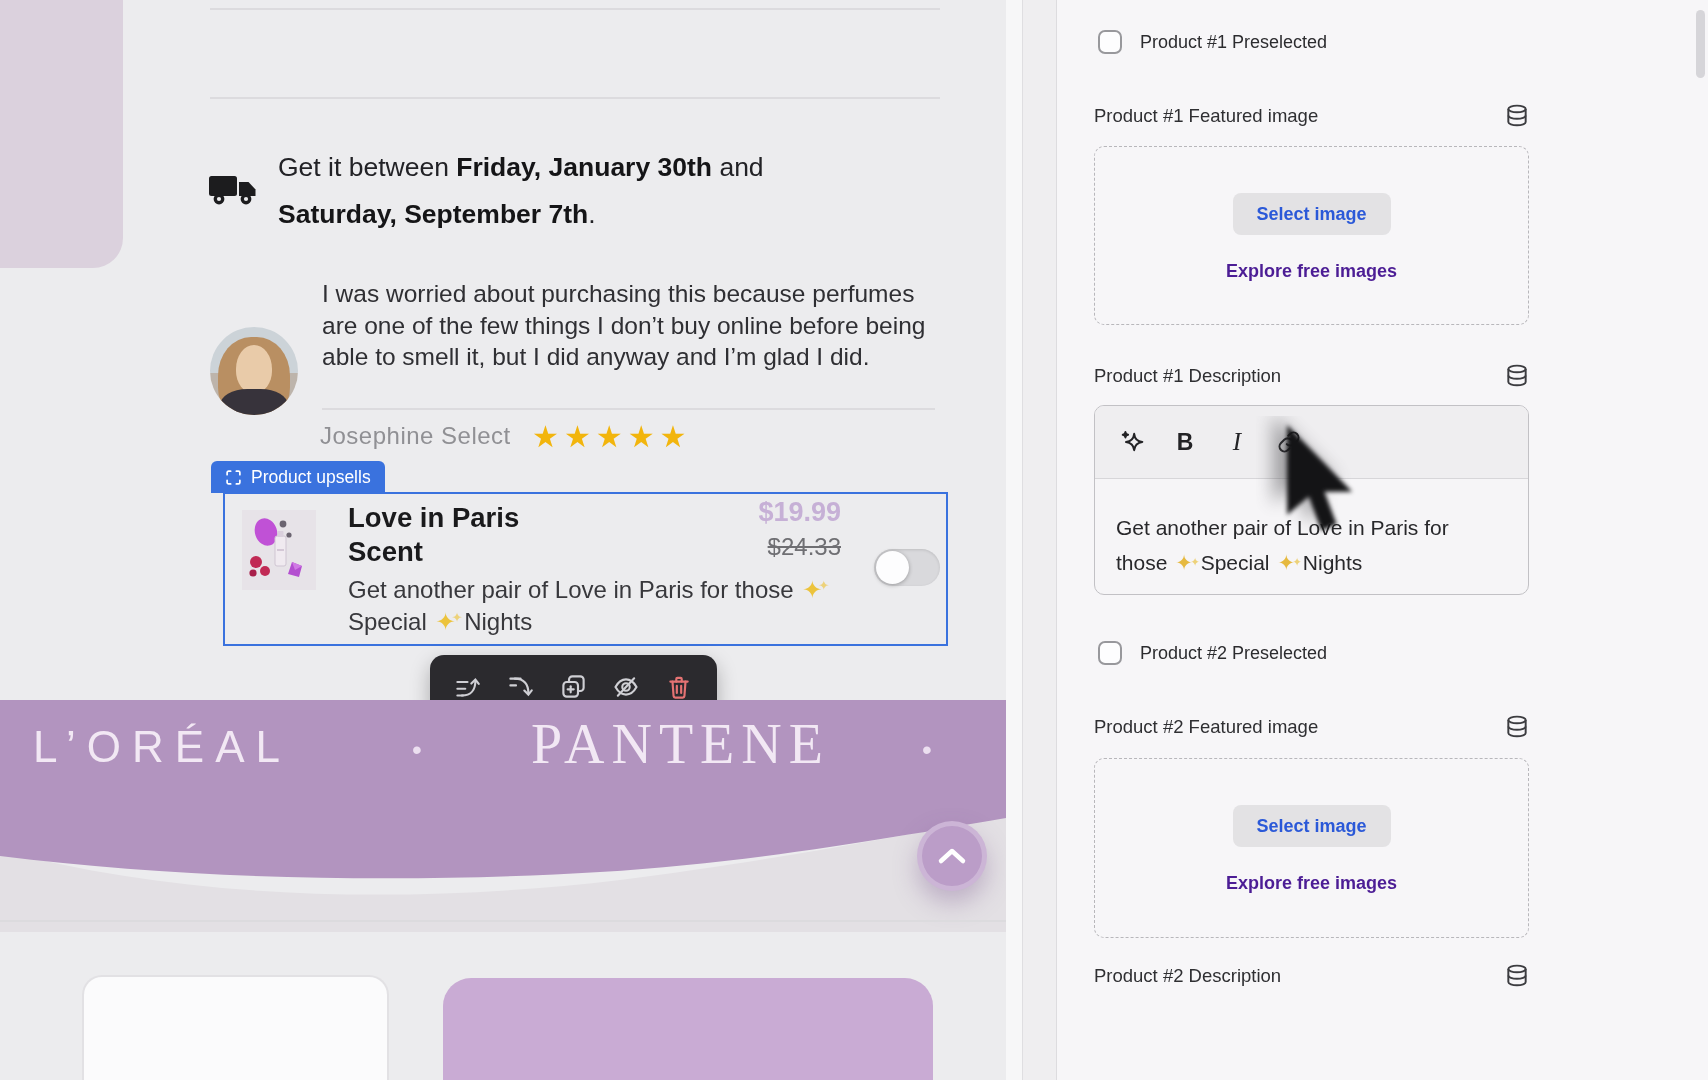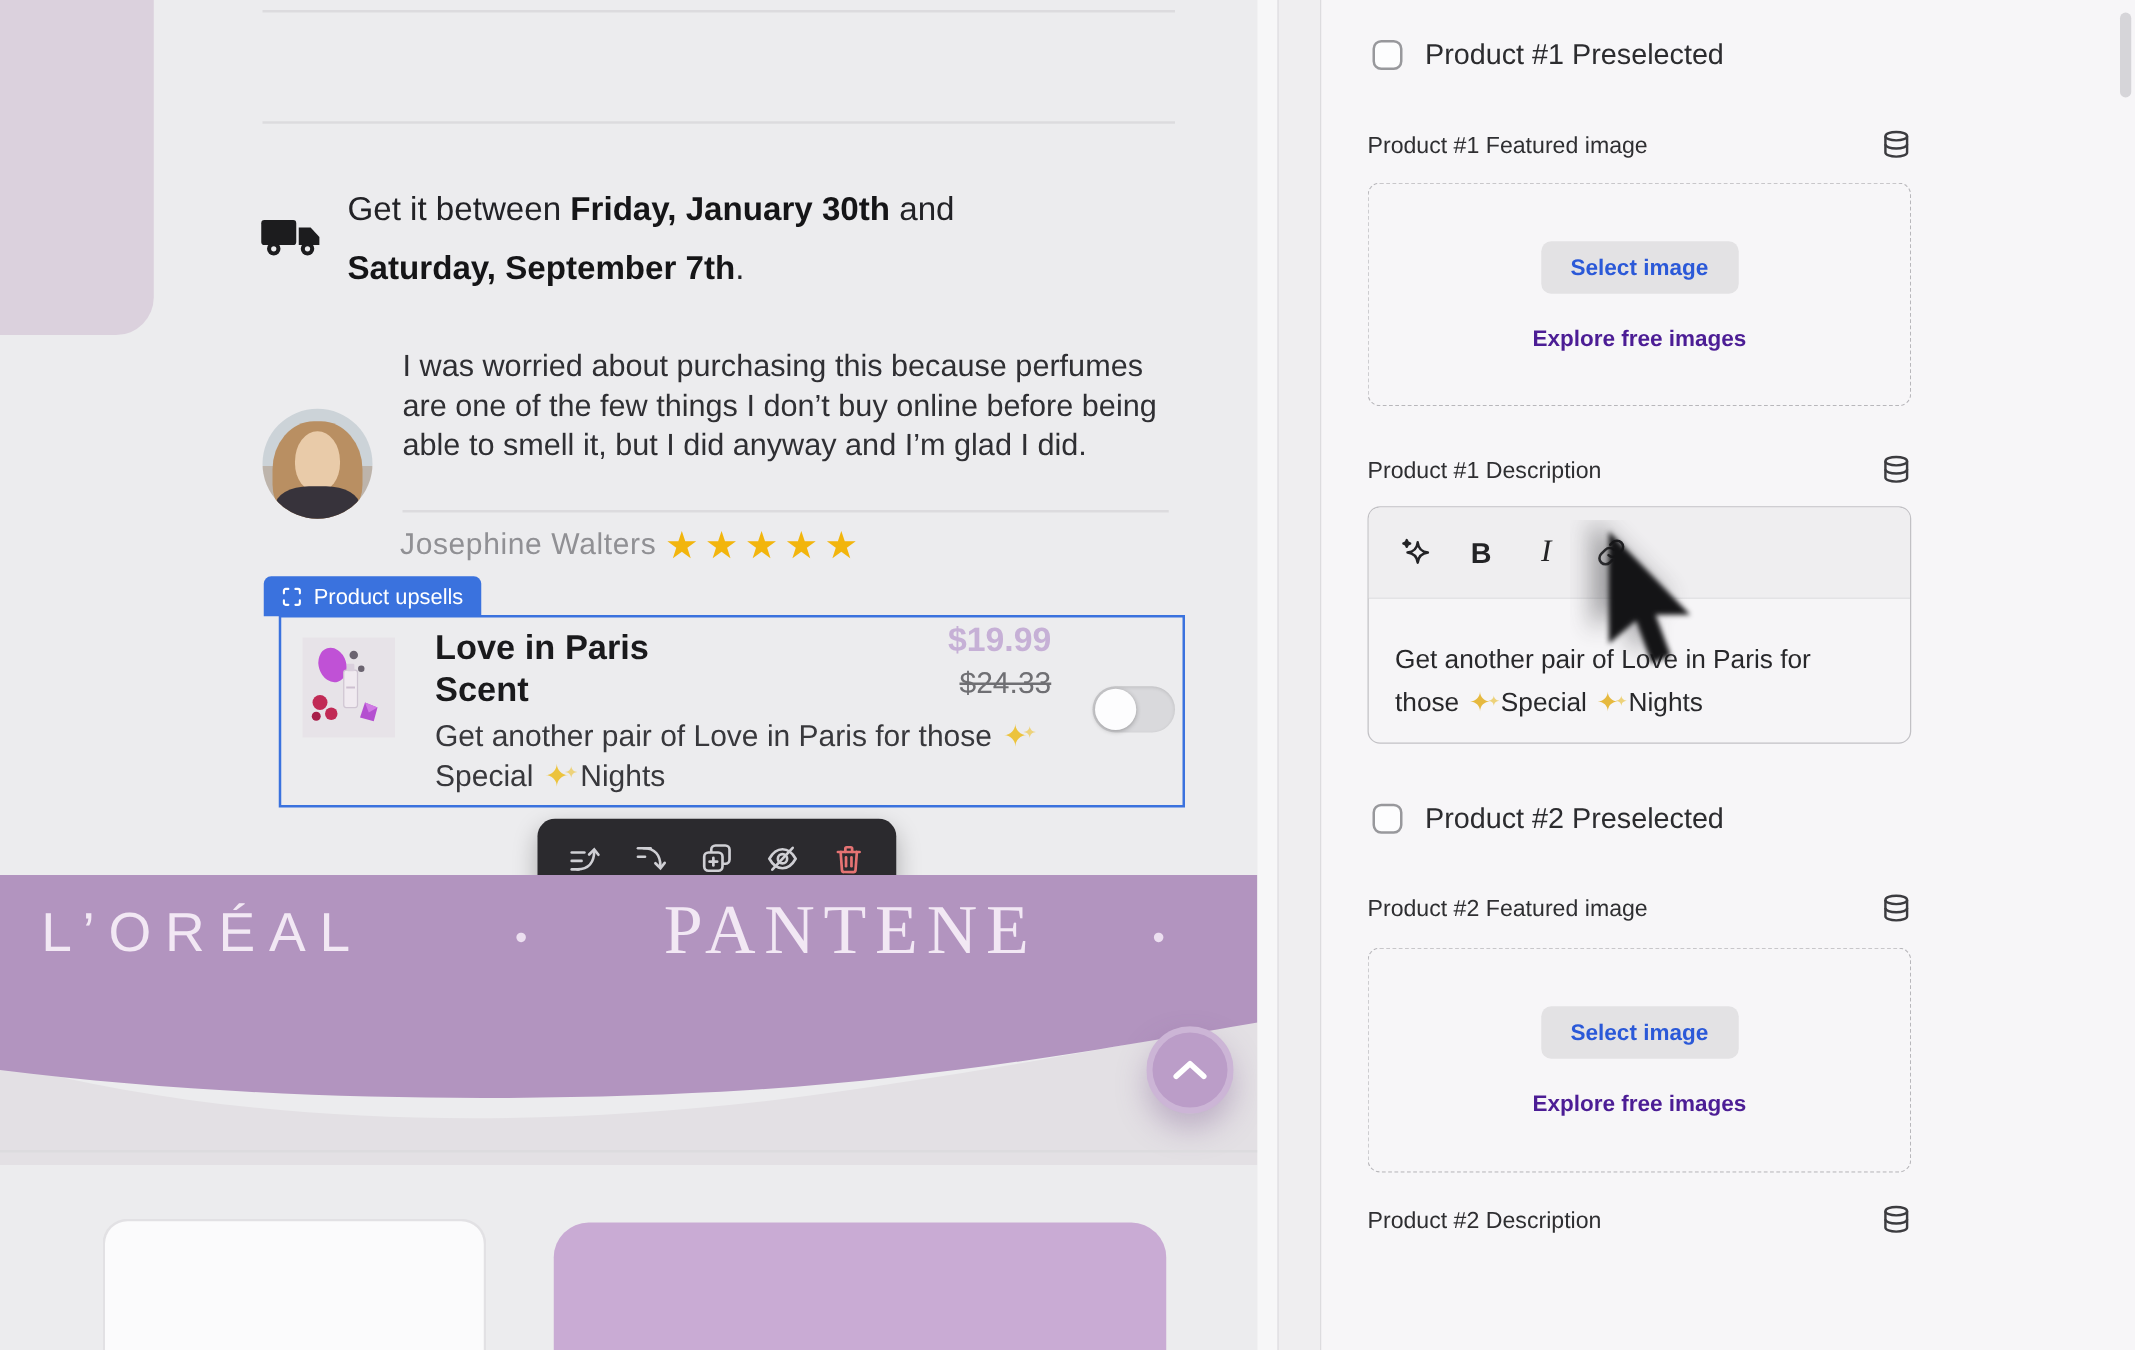--- a/index.html
+++ b/index.html
@@ -62,21 +62,21 @@
   .bottom-card { left:82px; top:975px; width:307px; height:106px; background:#fbfbfc; border:2px solid #e2e1e4; border-bottom:none; border-radius:20px 20px 0 0; }
   .bottom-btn { left:443px; top:978px; width:490px; height:103px; background:#c9abd4; border-radius:28px 28px 0 0; cursor:pointer; }
   .canvas-strip { left:1006px; top:0; width:16px; height:1080px; background:#f7f7f8; }
 
   
   .gutter { left:1022px; top:0; width:34px; height:1080px; background:#efeef0; border-left:1px solid #dfdee1; }
   .panel { left:1056px; top:0; width:652px; height:1080px; background:#f7f6f8; border-left:1px solid #dddcdf; }
 
   .chk-row { position:absolute; left:41px; display:flex; align-items:center; gap:18px; }
   .checkbox { width:24px; height:24px; border:2px solid #98989c; border-radius:7px; background:#fdfdfe; cursor:pointer; }
-  .chk-label { font-size:23px; color:#2c2c2f; }
+  .chk-label { font-size:18px; color:#2c2c2f; }
 
   .field-label-row { position:absolute; left:37px; width:437px; display:flex; justify-content:space-between; align-items:center; }
   .field-label { font-size:18.5px; color:#2f2f32; }
   .db-btn { width:28px; height:26px; display:flex; align-items:center; justify-content:center; cursor:pointer; }
 
   .img-card { position:absolute; left:37px; width:435px; border:1.5px dashed #b8b7bb; border-radius:10px;
               display:flex; flex-direction:column; align-items:center; padding-top:46px; gap:26px; }
   .select-btn { width:158px; height:42px; border:none; border-radius:8px; background:#e3e2e4; color:#2b59d8;
                 font-size:18px; font-weight:700; cursor:pointer; font-family:inherit; }
   .explore-link { font-size:18px; font-weight:700; color:#4c1d95; cursor:pointer; }
@@ -126,21 +126,21 @@
     <b>Saturday, September 7th</b><span>.</span>
   </div>
 
   <div class="abs avatar">
     <div class="hair"></div>
       <div class="face"></div>
       <div class="bodyd"></div>
   </div>
   <p class="abs review-p">I was worried about purchasing this because perfumes are one of the few things I don’t buy online before being able to smell it, but I did anyway and I’m glad I did.</p>
   <div class="abs divider review-div"></div>
-  <div class="abs review-author">Josephine Walters</div>
+  <div class="abs review-author">Josephine Select</div>
   <div class="abs stars">★★★★★</div>
 
   <div class="abs upsell">
     <div class="upsell-tag">
       <span>
         <svg width="17" height="17" viewBox="0 0 24 24" fill="none" stroke="#fff" stroke-width="2.4" stroke-linecap="round">
           <path d="M3 8 V5 a2 2 0 0 1 2-2 h3 M16 3 h3 a2 2 0 0 1 2 2 v3 M21 16 v3 a2 2 0 0 1 -2 2 h-3 M8 21 H5 a2 2 0 0 1 -2-2 v-3"></path>
         </svg>
       </span>
       <span>Product upsells</span>

